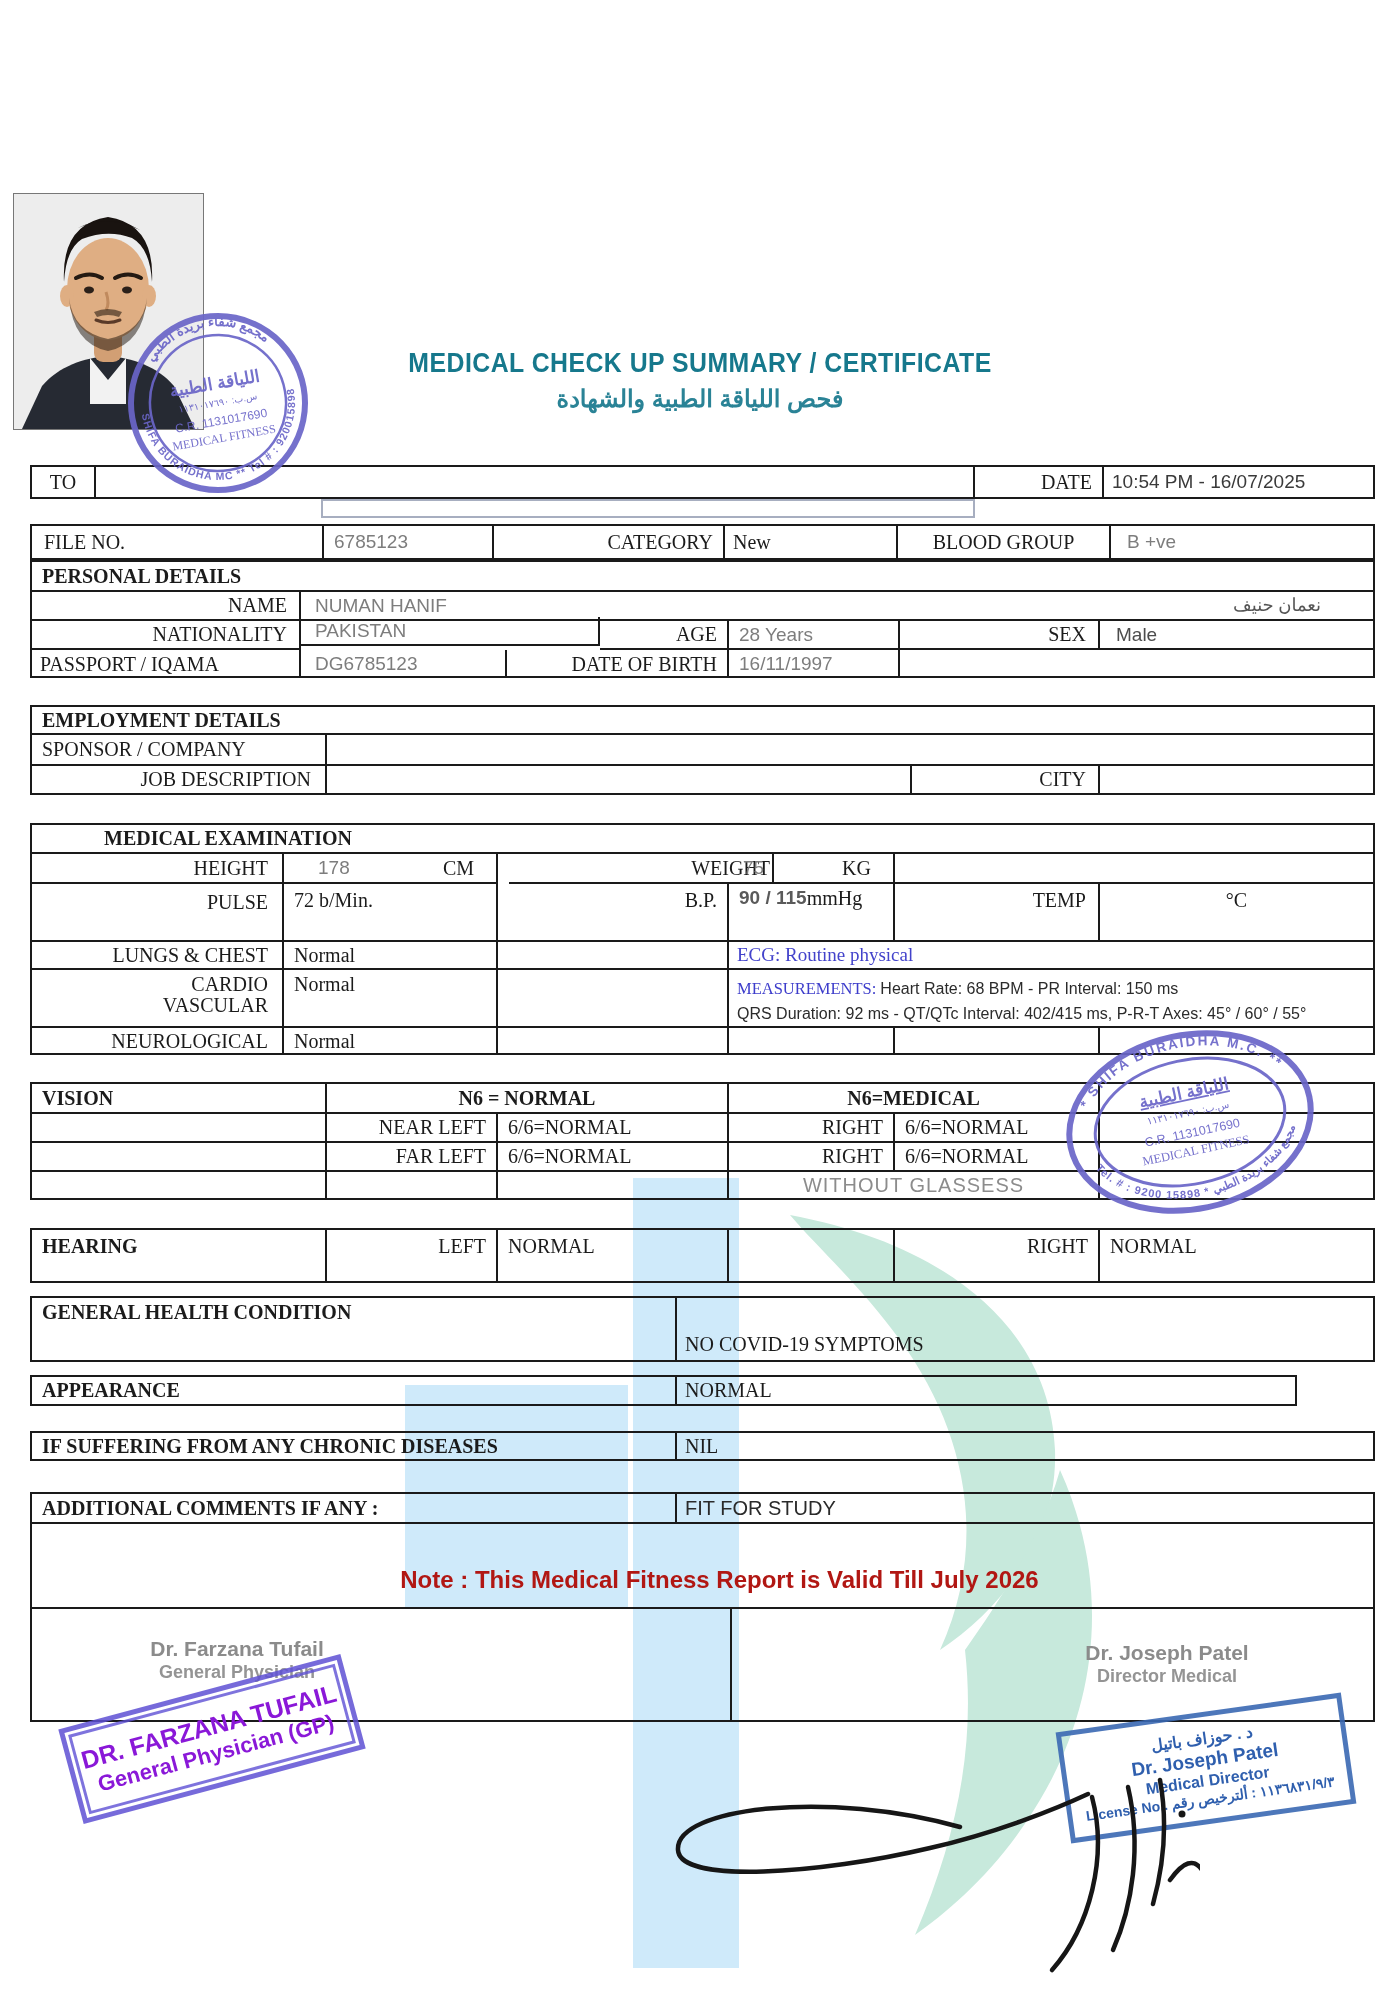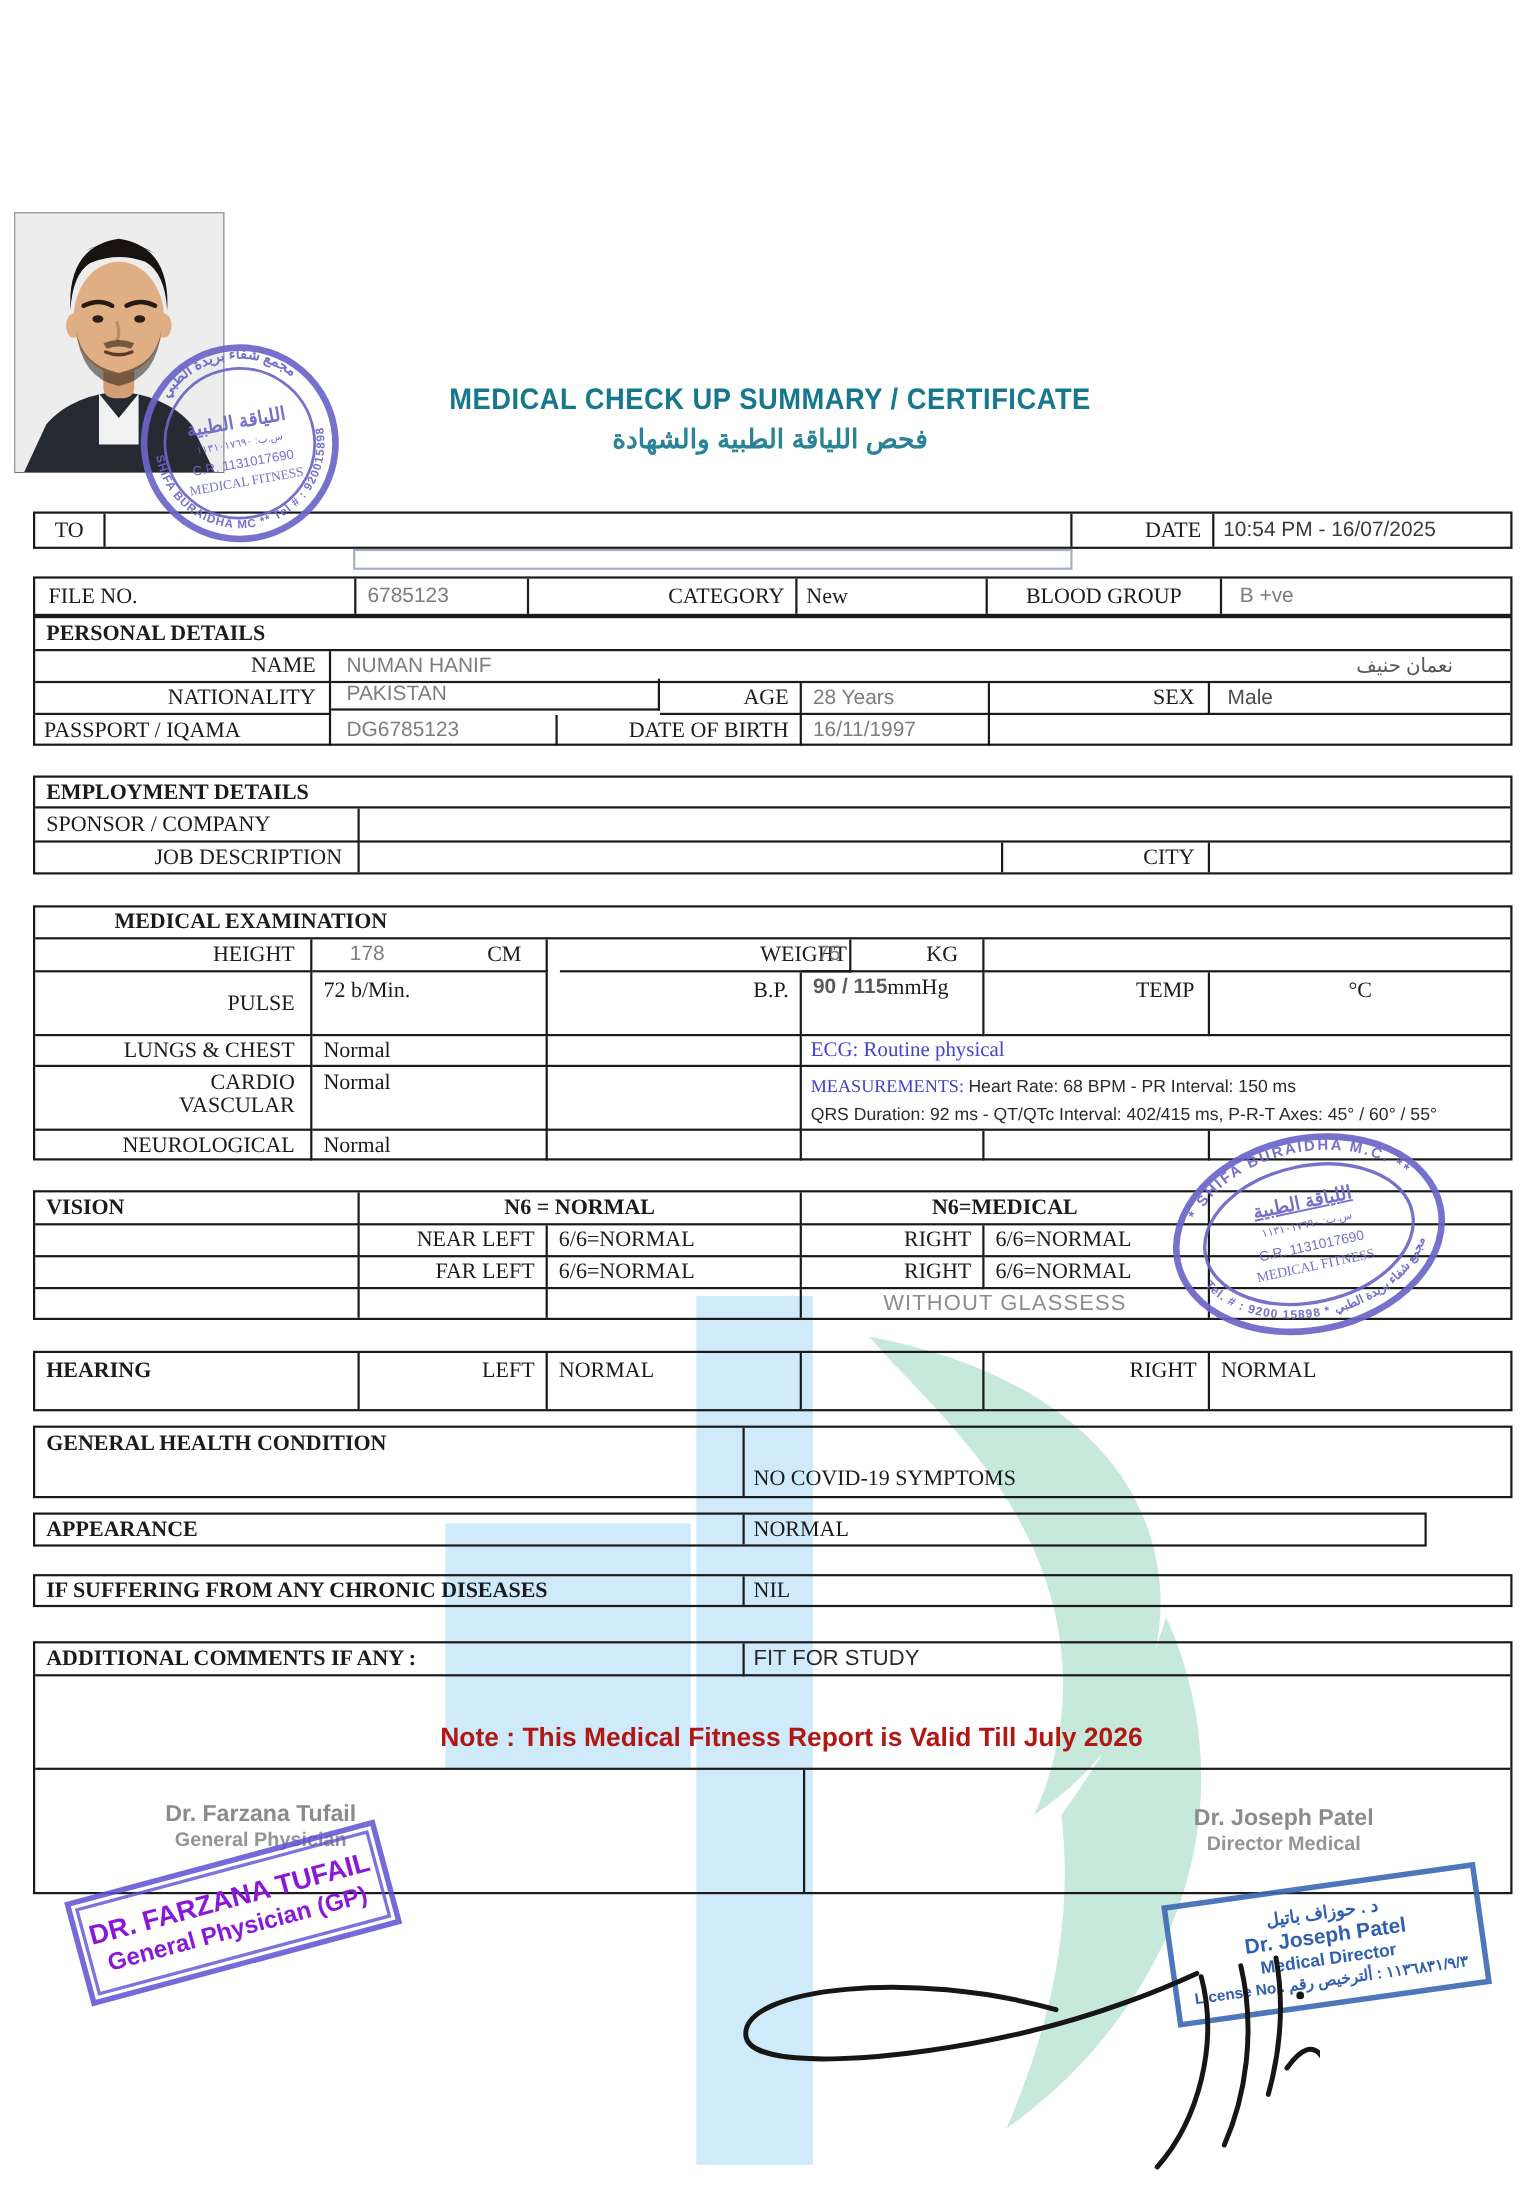--- a/index.html
+++ b/index.html
@@ -106,21 +106,21 @@
   <div class="tbl" style="left:30px;top:465px;width:1345px;height:34px;">
     <div class="c br ctr" style="left:0;top:0;width:64px;height:30px;">TO</div>
     <div class="c br" style="left:64px;top:0;width:879px;height:30px;"></div>
     <div class="c br r" style="left:943px;top:0;width:129px;height:30px;padding-right:10px;">DATE</div>
     <div class="c datetxt" style="left:1072px;top:0;width:273px;height:30px;padding-left:8px;">10:54 PM -  16/07/2025</div>
   </div>
   <div class="graysub" style="left:321px;top:499px;width:654px;height:19px;"></div>
 
   <div class="tbl" style="left:30px;top:524px;width:1345px;height:36px;">
     <div class="c br" style="left:0;top:0;width:292px;height:32px;padding-left:12px;">FILE NO.</div>
-    <div class="c br val" style="left:292px;top:0;width:157px;height:32px;padding-left:10px;">6785123</div>
+    <div class="c br val" style="left:292px;top:0;width:170px;height:32px;padding-left:10px;">6785123</div>
     <div class="c br r" style="left:470px;top:0;width:223px;height:32px;padding-right:10px;">CATEGORY</div>
     <div class="c br" style="left:693px;top:0;width:173px;height:32px;padding-left:8px;">New</div>
     <div class="c br ctr" style="left:866px;top:0;width:213px;height:32px;">BLOOD GROUP</div>
     <div class="c val" style="left:1079px;top:0;width:266px;height:32px;padding-left:16px;">B +ve</div>
   </div>
 
   <div class="tbl" style="left:30px;top:560px;width:1345px;height:118px;">
     <div class="c bb bold" style="left:0;top:0;width:1341px;height:30px;padding-left:10px;">PERSONAL DETAILS</div>
     <div class="c br bb r" style="left:0;top:30px;width:269px;height:29px;padding-right:12px;">NAME</div>
     <div class="c bb" style="left:269px;top:30px;width:1072px;height:29px;padding-left:14px;justify-content:space-between;padding-right:52px;">
@@ -158,21 +158,21 @@
       <span class="val">178</span>
       <span>CM</span>
     </div>
     <div class="c br bb r" style="left:466px;top:29px;width:265px;height:30px;padding-right:2px;margin-left:11px;">WEIGHT</div>
     <div class="c br bb" style="left:697px;top:29px;width:166px;height:30px;padding-left:14px;padding-right:22px;justify-content:space-between;">
       <span class="val">75</span>
       <span>KG</span>
     </div>
     <div class="c bb" style="left:863px;top:29px;width:478px;height:30px;"></div>
 
-    <div class="c br bb r top" style="left:0;top:59px;width:252px;height:58px;padding-right:14px;padding-top:18px;">PULSE</div>
+    <div class="c br bb r top" style="left:0;top:59px;width:252px;height:58px;padding-right:14px;padding-top:8px;">PULSE</div>
     <div class="c br bb top" style="left:252px;top:59px;width:214px;height:58px;padding-left:10px;padding-top:6px;">72 b/Min.</div>
     <div class="c br bb r top" style="left:466px;top:59px;width:231px;height:58px;padding-right:10px;padding-top:6px;">B.P.</div>
     <div class="c br bb top" style="left:697px;top:59px;width:166px;height:58px;padding-left:10px;padding-top:4px;flex-direction:row;align-items:flex-start;">
       <span class="valdark" style="font-weight:700;color:#5a5a5a;">90 / 115</span>
       <span>mmHg</span>
     </div>
     <div class="c br bb r top" style="left:863px;top:59px;width:205px;height:58px;padding-right:12px;padding-top:6px;">TEMP</div>
     <div class="c bb ctr top" style="left:1068px;top:59px;width:273px;height:58px;padding-top:6px;">°C</div>
 
     <div class="c br bb r" style="left:0;top:117px;width:252px;height:28px;padding-right:14px;">LUNGS &amp; CHEST</div>

